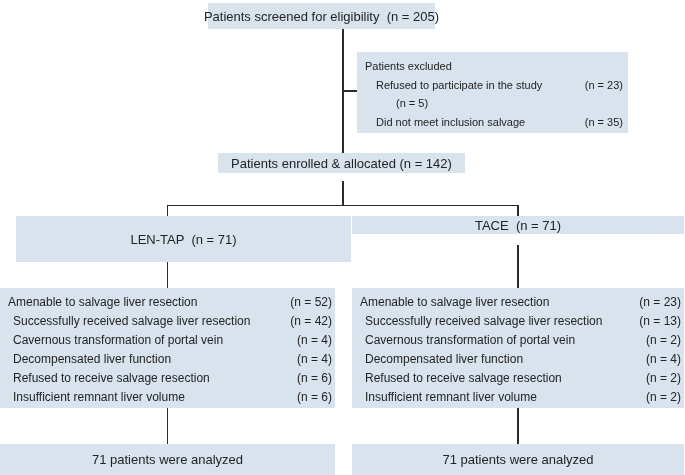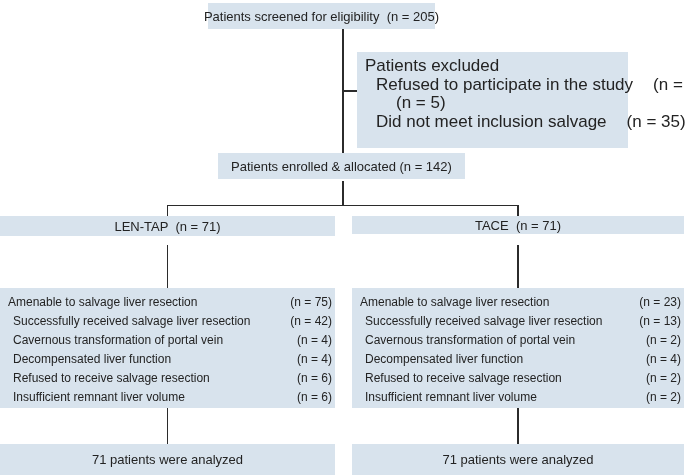--- a/index.html
+++ b/index.html
@@ -25,23 +25,23 @@
   }
   .center {
     display: flex;
     align-items: center;
     justify-content: center;
     font-size: 13px;
     white-space: pre;
   }
   
   #screened    { left: 208px; top: 3px;   width: 227px; height: 26px; }
-  #excluded    { left: 357px; top: 52px;  width: 271px; height: 96px; padding: 5px 5px 0 8px; font-size: 17px; }
-  #enrolled    { left: 218px; top: 153px; width: 247px; height: 26px; }
-  #arm-left    { left: 0;     top: 216px; width: 335px; height: 20px; }
+  #excluded    { left: 357px; top: 52px;  width: 271px; height: 81px; padding: 5px 5px 0 8px; font-size: 11px; }
+  #enrolled    { left: 218px; top: 153px; width: 247px; height: 20px; }
+  #arm-left    { left: 16px;     top: 216px; width: 335px; height: 46px; }
   #arm-right   { left: 352px; top: 216px; width: 332px; height: 18px; }
   #detail-left { left: 0;     top: 288px; width: 335px; height: 120px; padding: 5px 3px 0 8px; font-size: 12px; }
   #detail-right{ left: 352px; top: 288px; width: 332px; height: 120px; padding: 5px 3px 0 8px; font-size: 12px; }
   #analyzed-left  { left: 0;     top: 444px; width: 335px; height: 31px; }
   #analyzed-right { left: 352px; top: 444px; width: 332px; height: 31px; }
 
   
   .row {
     display: flex;
     justify-content: space-between;
@@ -103,21 +103,21 @@
   </div>
 
   <div class="box center" id="enrolled">Patients enrolled &amp; allocated (n = 142)</div>
 
   <div class="box center" id="arm-left">LEN-TAP  (n = 71)</div>
   <div class="box center" id="arm-right">TACE  (n = 71)</div>
 
   <div class="box detail" id="detail-left">
     <div class="row">
       <span class="lbl">Amenable to salvage liver resection</span>
-      <span class="cnt">(n = 75)</span>
+      <span class="cnt">(n = 52)</span>
     </div>
     <div class="row sub">
       <span class="lbl">Successfully received salvage liver resection</span>
       <span class="cnt">(n = 42)</span>
     </div>
     <div class="row sub">
       <span class="lbl">Cavernous transformation of portal vein</span>
       <span class="cnt">(n = 4)</span>
     </div>
     <div class="row sub">

